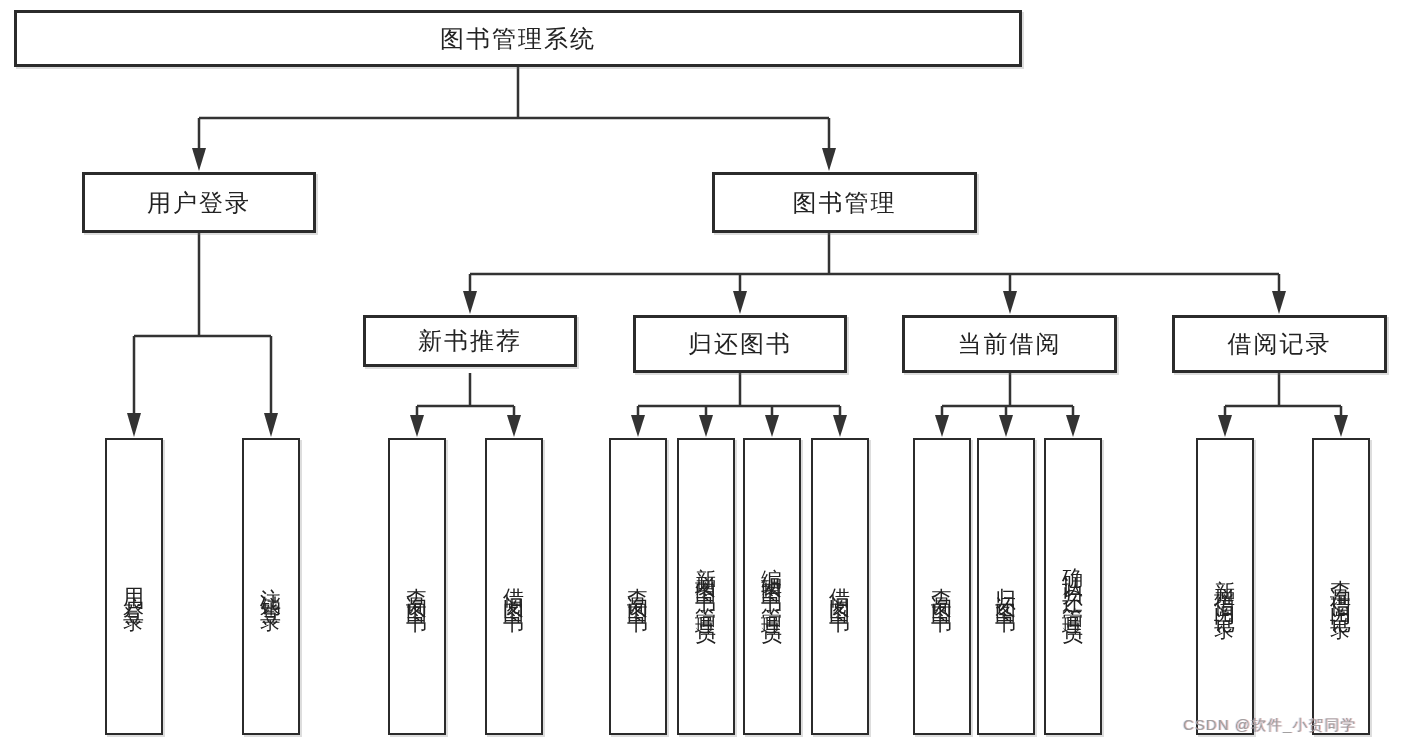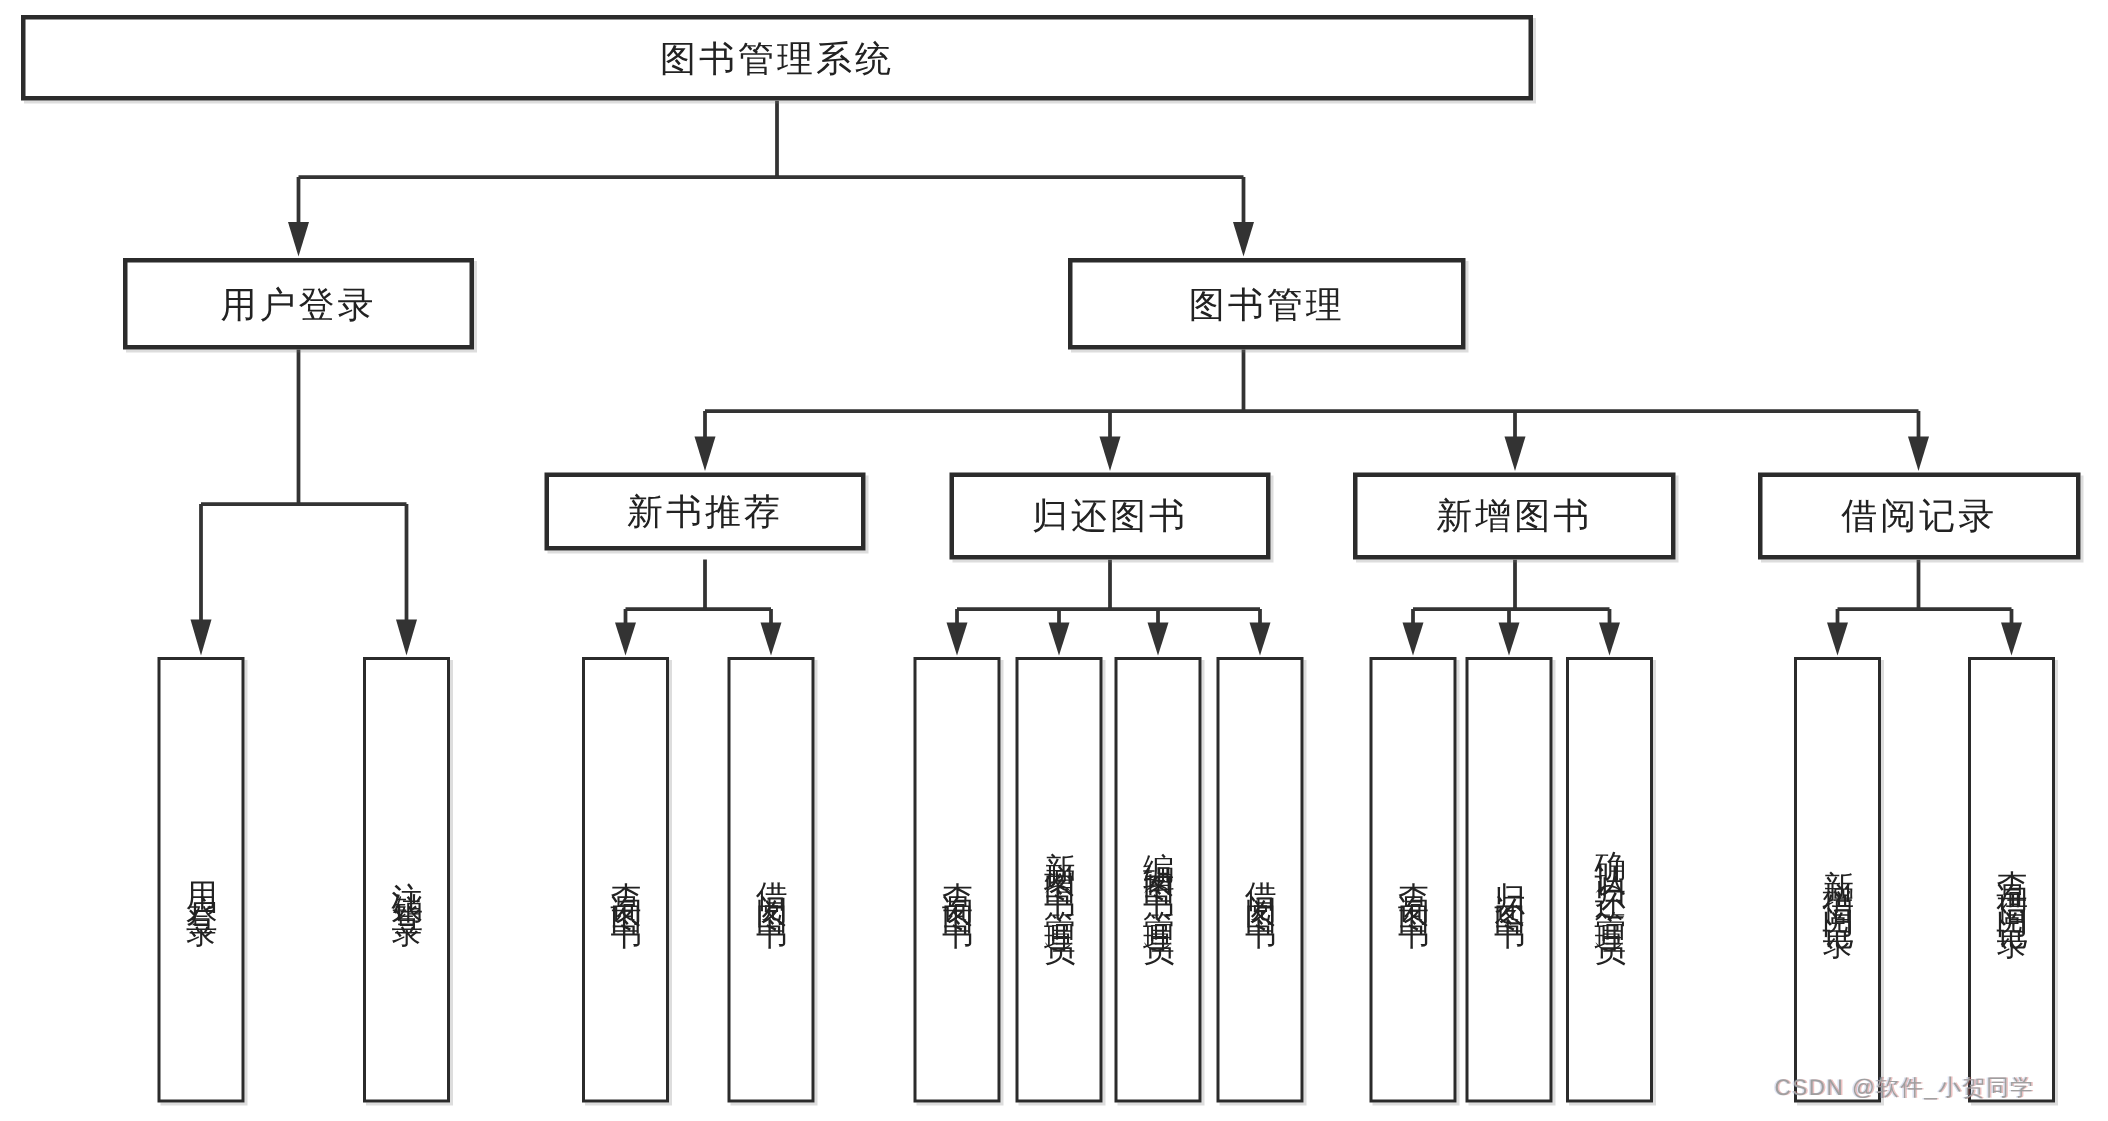--- a/index.html
+++ b/index.html
@@ -120,21 +120,21 @@
   <span>图书管理</span>
 </div>
 
 <div class="hbox" style="left:363px; top:315px; width:214px; height:52px;text-align:right;">
   <span>新书推荐</span>
 </div>
 <div class="hbox" style="left:633px; top:315px; width:214px; height:58px;">
   <span>归还图书</span>
 </div>
 <div class="hbox" style="left:902px; top:315px; width:215px; height:58px;">
-  <span>新增图书</span>
+  <span>当前借阅</span>
 </div>
 <div class="hbox" style="left:1172px; top:315px; width:215px; height:58px;">
   <span>借阅记录</span>
 </div>
 
 <div class="vbox" style="left:105px;">
   <span class="vtext">用户登录</span>
 </div>
 <div class="vbox" style="left:242px;">
   <span class="vtext">注销登录</span>

